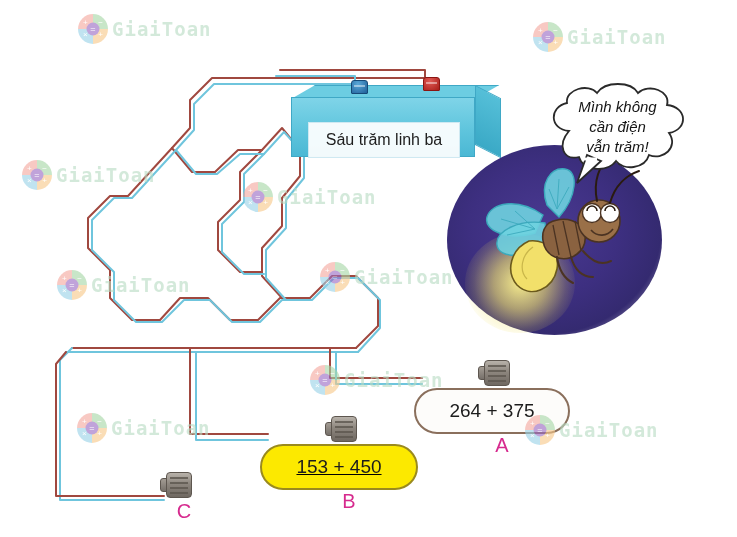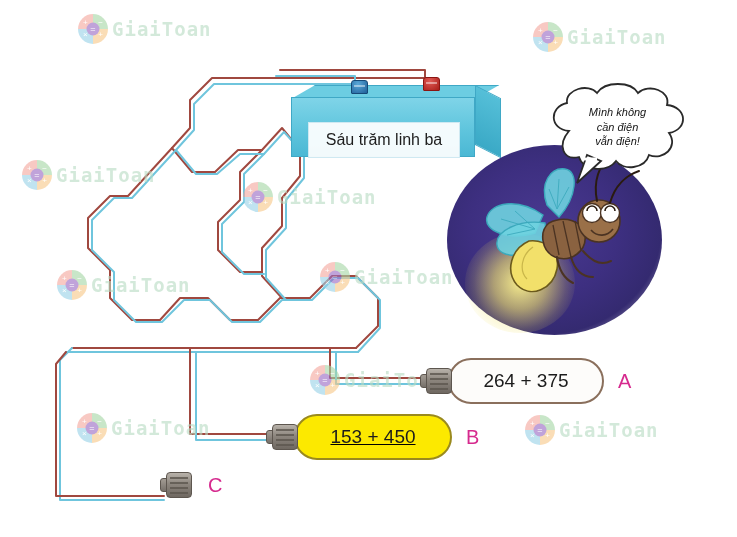--- a/index.html
+++ b/index.html
@@ -56,24 +56,24 @@
   #firefly-scene{position:absolute;left:447px;top:145px;width:215px;height:190px;}
   .blob{position:absolute;left:0;top:0;width:215px;height:190px;border-radius:50%;
      background:radial-gradient(ellipse at 45% 45%,#4a3a92 0%,#3d2f80 45%,#342a70 70%,rgba(48,38,102,.25) 92%,rgba(48,38,102,0) 100%);}
   .glow{position:absolute;left:18px;top:88px;width:110px;height:100px;border-radius:50%;
      background:radial-gradient(circle,rgba(255,245,140,.95) 0%,rgba(250,235,110,.6) 35%,rgba(240,225,90,.2) 62%,rgba(240,225,90,0) 80%);}
 
   
   #bubble{position:absolute;left:539px;top:85px;width:157px;height:100px;}
   .bubble-text{position:absolute;left:0;top:0;width:157px;height:84px;
      display:flex;flex-direction:column;align-items:center;justify-content:center;
-     font-style:italic;font-size:11px;line-height:1.32;color:#141414;text-align:center;z-index:2;}
-
-  
-  .bulb{position:absolute;display:flex;align-items:center;}
+     font-style:italic;font-size:15px;line-height:1.32;color:#141414;text-align:center;z-index:2;}
+
+  
+  .bulb{position:absolute;display:flex;align-items:center;flex-direction:column;}
   .bulb-base{position:relative;width:34px;height:30px;flex:none;z-index:2;}
   .bulb-base .cap{position:absolute;left:6px;top:2px;width:26px;height:26px;border-radius:4px;
      background:linear-gradient(180deg,#b8b2aa,#8d867e 45%,#6f6861);border:1px solid #5d564f;box-sizing:border-box;}
   .bulb-base .cap i{position:absolute;left:3px;width:18px;height:2px;background:#5d564f;opacity:.8;}
   .bulb-base .tip{position:absolute;left:0px;top:8px;width:9px;height:14px;border-radius:3px 0 0 3px;
      background:linear-gradient(180deg,#a39c94,#76706a);border:1px solid #5d564f;box-sizing:border-box;}
   .bulb-body{position:relative;height:46px;border-radius:23px;border:2px solid #8a6f5c;
      display:flex;align-items:center;justify-content:center;margin-left:-6px;box-sizing:border-box;}
   .bulb-body span{font-size:19px;color:#1c1c1c;white-space:nowrap;}
   .bulb-off{background:#fdfcfa;}
@@ -183,21 +183,21 @@
       <path d="M30,46 C10,44 10,22 28,18 C26,4 50,-2 58,8 C66,-4 92,-4 99,8
                C110,-2 132,6 128,20 C148,22 150,44 130,48
                C140,62 124,76 110,70 C106,84 84,86 77,76
                C68,88 44,86 40,72 C24,76 18,60 30,46 Z" fill="#ffffff" stroke="#2a2a2a" stroke-width="1.8"></path>
       <path d="M48,70 L38,98 L62,76 Z" fill="#ffffff" stroke="#2a2a2a" stroke-width="1.8"></path>
       <path d="M44,74 L58,74" stroke="#ffffff" stroke-width="3"></path>
     </svg>
     <div class="bubble-text">
       <div>Mình không</div>
       <div>cần điện</div>
-      <div>vẫn điện!</div>
+      <div>vẫn trăm!</div>
     </div>
   </div>
 
   <div class="bulb" id="bulb-a" style="left:420px;top:358px;">
     <div class="bulb-base">
       <div class="tip"></div>
       <div class="cap">
           <i style="top:4px"></i>
           <i style="top:9px"></i>
           <i style="top:14px"></i>

